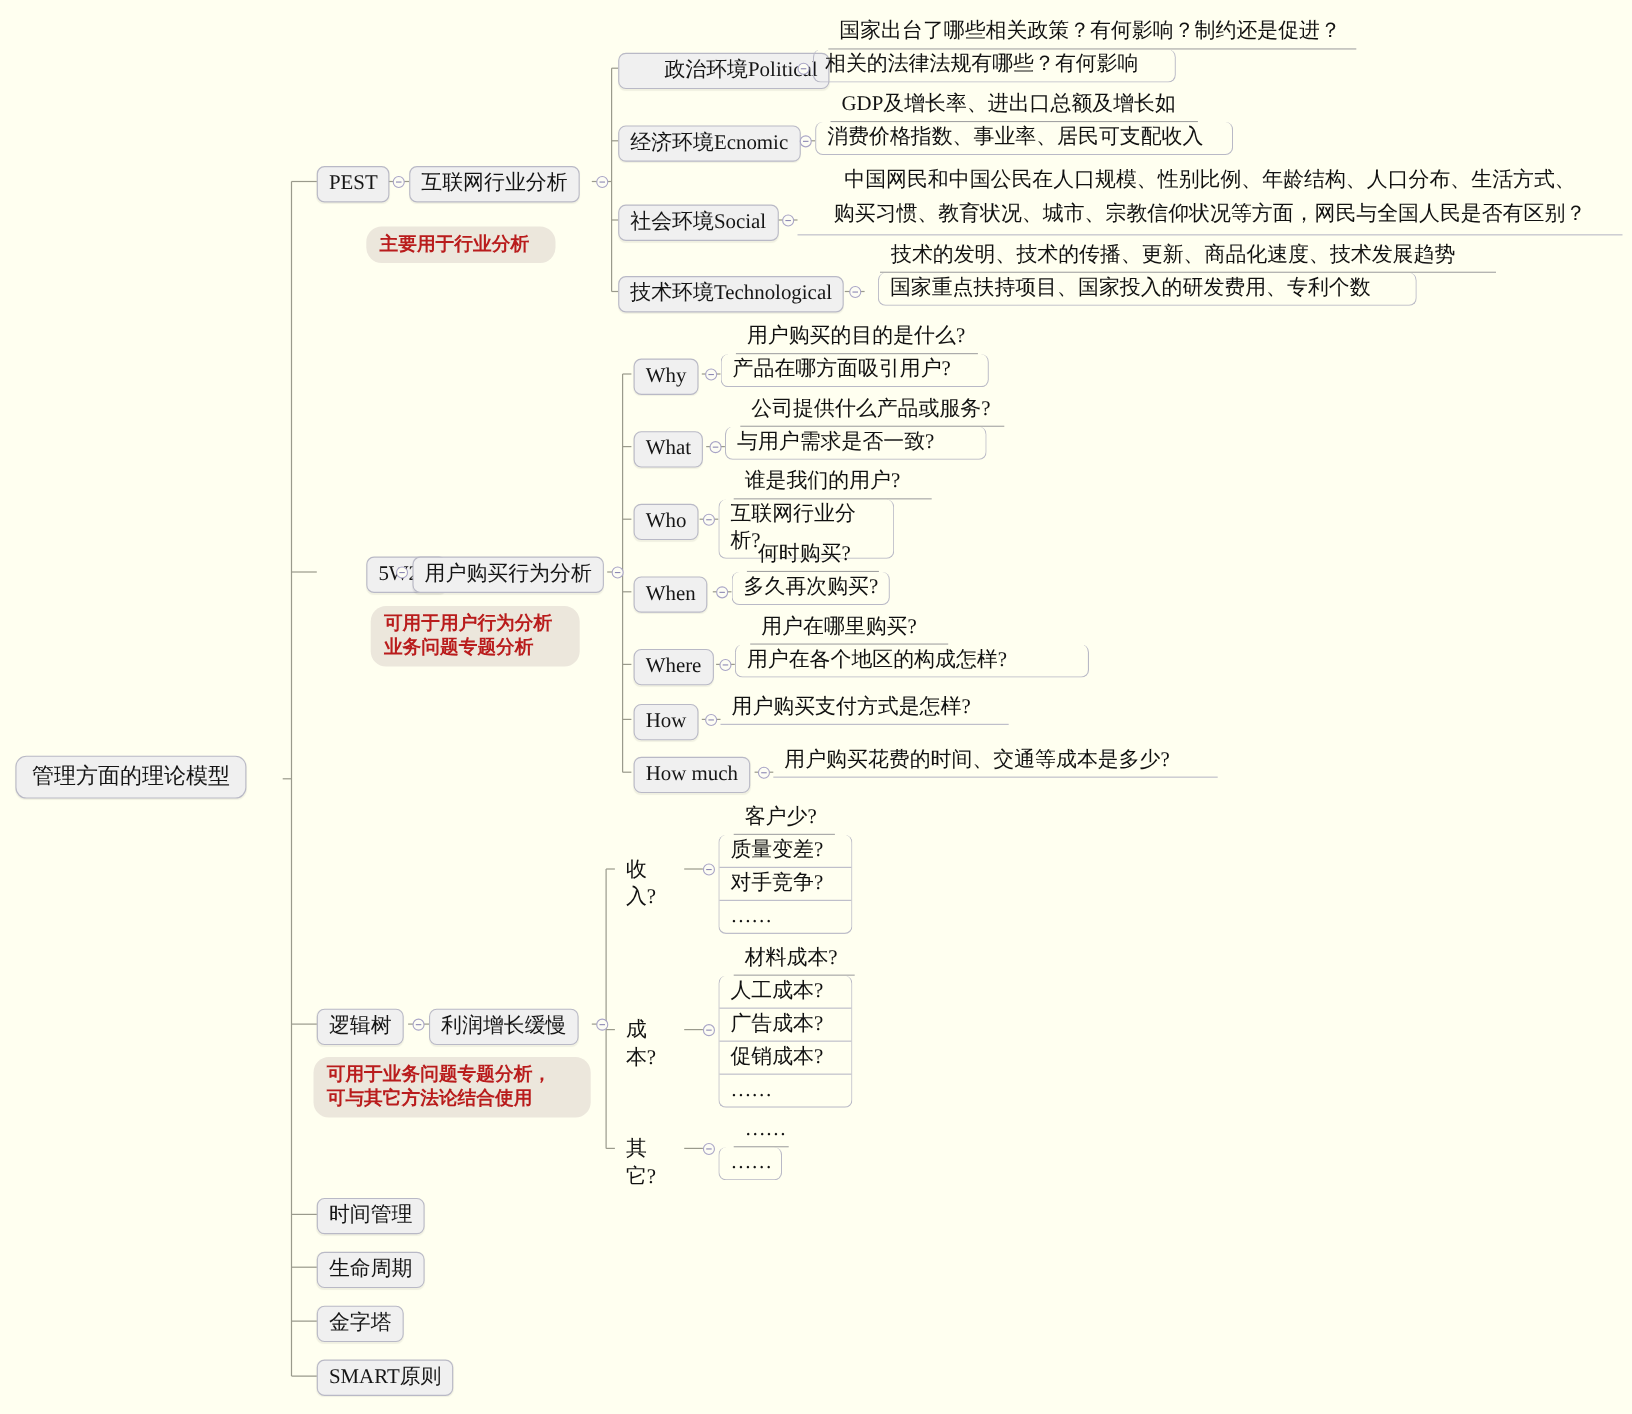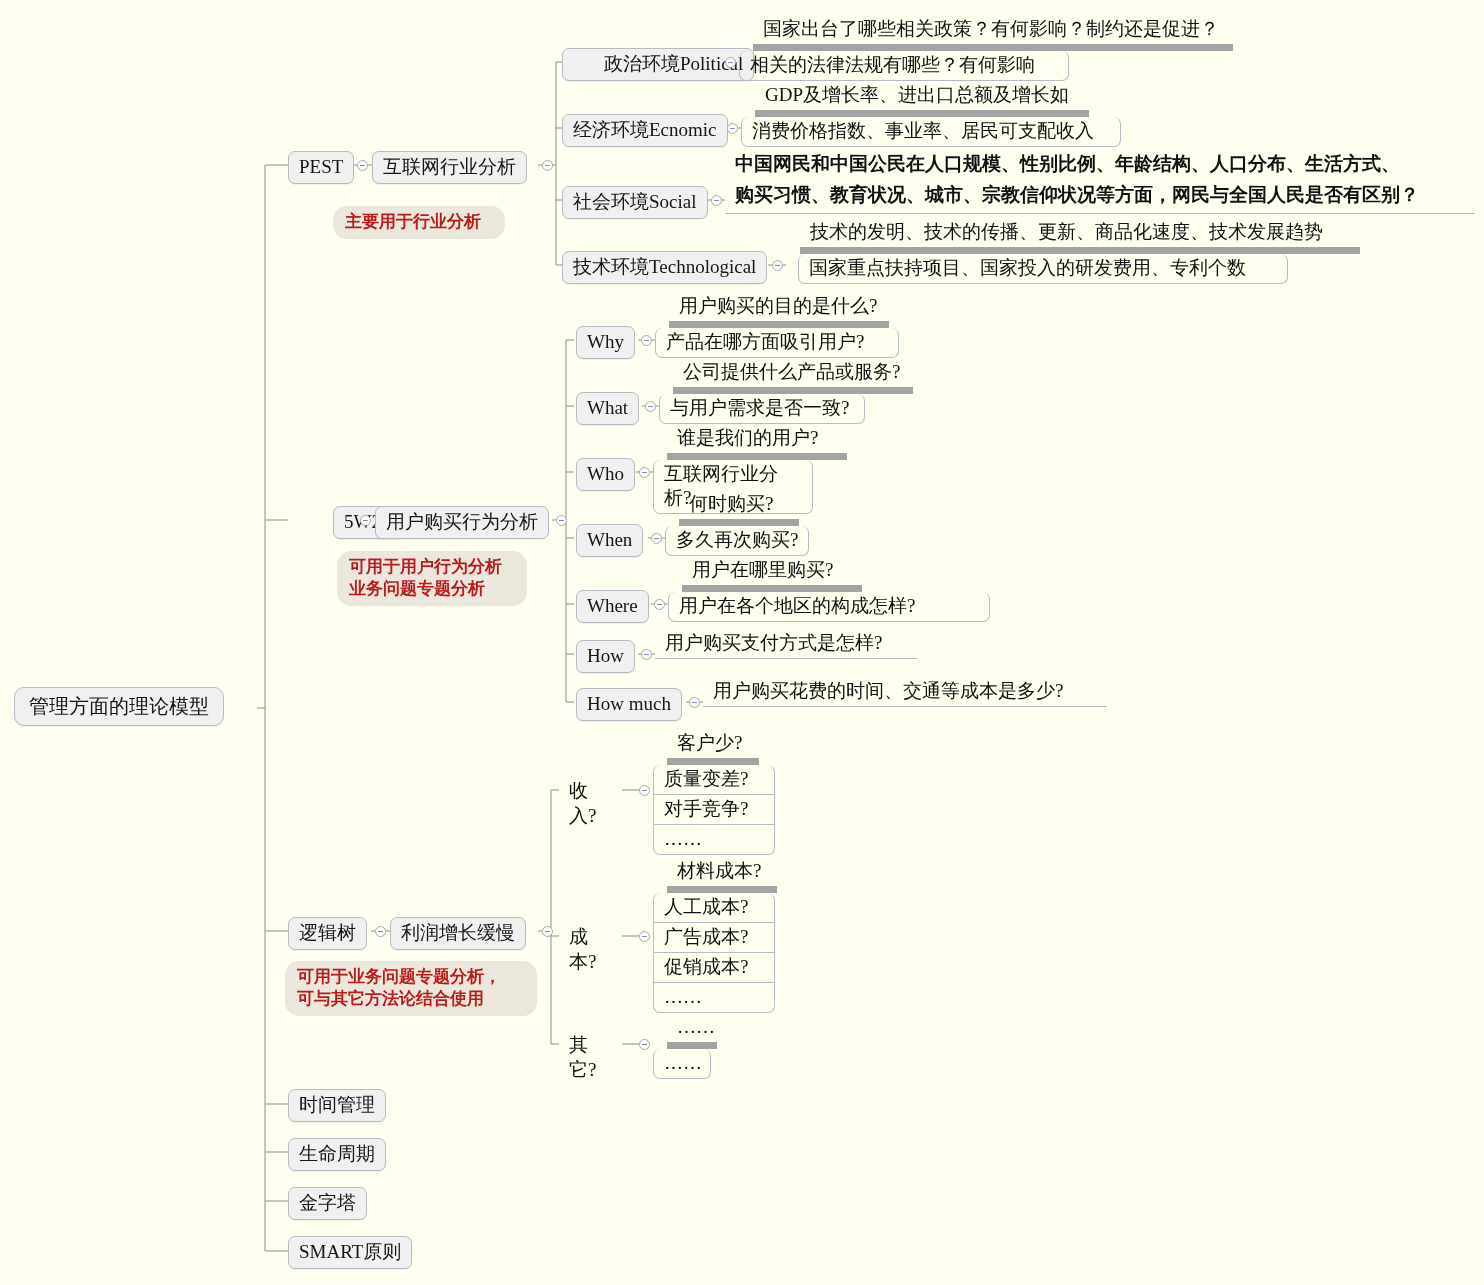--- a/index.html
+++ b/index.html
@@ -55,21 +55,21 @@
   
   .leafgroup{position:absolute;}
   .leaf{
     position:relative;
     box-sizing:border-box;
     font-size:19px;
     line-height:24px;
     padding:2px 8px 3px 10px;
     color:#111;
     white-space:pre-line;
-    border-bottom:7px solid #a3a3a3;
+    border-bottom:1px solid #a3a3a3;
   }
   
   .leaf.first{
     border-left:none;border-right:none;border-top:none;
     margin-left:14px;
   }
   
   .leafbox{
     border:1px solid #b9b9c6;
     border-radius:7px;
@@ -196,21 +196,21 @@
   <div class="toggle" style="left:727px;top:123px;"></div>
   <div class="leafgroup" style="left:741px;top:81px;">
     <div class="leaf first" style="width:334px;">GDP及增长率、进出口总额及增长如</div>
     <div class="leafbox" style="width:380px;">
       <div class="leaf">消费价格指数、事业率、居民可支配收入</div>
     </div>
   </div>
 
   <div class="node lvl3" style="left:562px;top:186px;">社会环境Social</div>
   <div class="toggle" style="left:711px;top:195px;"></div>
-  <div class="plainLeaf" style="left:725px;top:146px;width:750px;text-align:left;line-height:31px;font-weight:bold;">中国网民和中国公民在人口规模、性别比例、年龄结构、人口分布、生活方式、
+  <div class="plainLeaf" style="left:725px;top:146px;width:750px;text-align:center;line-height:31px;">中国网民和中国公民在人口规模、性别比例、年龄结构、人口分布、生活方式、
 购买习惯、教育状况、城市、宗教信仰状况等方面，网民与全国人民是否有区别？</div>
 
   <div class="node lvl3" style="left:562px;top:251px;">技术环境Technological</div>
   <div class="toggle" style="left:772px;top:260px;"></div>
   <div class="leafgroup" style="left:786px;top:218px;">
     <div class="leaf first" style="width:560px;">技术的发明、技术的传播、更新、商品化速度、技术发展趋势</div>
     <div class="leafbox" style="width:490px;margin-left:12px;">
       <div class="leaf">国家重点扶持项目、国家投入的研发费用、专利个数</div>
     </div>
   </div>
@@ -228,21 +228,21 @@
     <div class="leaf first" style="width:220px;">用户购买的目的是什么?</div>
     <div class="leafbox" style="width:244px;">
       <div class="leaf">产品在哪方面吸引用户?</div>
     </div>
   </div>
 
   <div class="node lvl3" style="left:576px;top:392px;">What</div>
   <div class="toggle" style="left:645px;top:401px;"></div>
   <div class="leafgroup" style="left:659px;top:358px;">
     <div class="leaf first" style="width:240px;">公司提供什么产品或服务?</div>
-    <div class="leafbox" style="width:206px;">
+    <div class="leafbox" style="width:238px;">
       <div class="leaf">与用户需求是否一致?</div>
     </div>
   </div>
 
   <div class="node lvl3" style="left:576px;top:458px;">Who</div>
   <div class="toggle" style="left:639px;top:467px;"></div>
   <div class="leafgroup" style="left:653px;top:424px;">
     <div class="leaf first" style="width:180px;">谁是我们的用户?</div>
     <div class="leafbox" style="width:160px;">
       <div class="leaf">互联网行业分析?</div>

